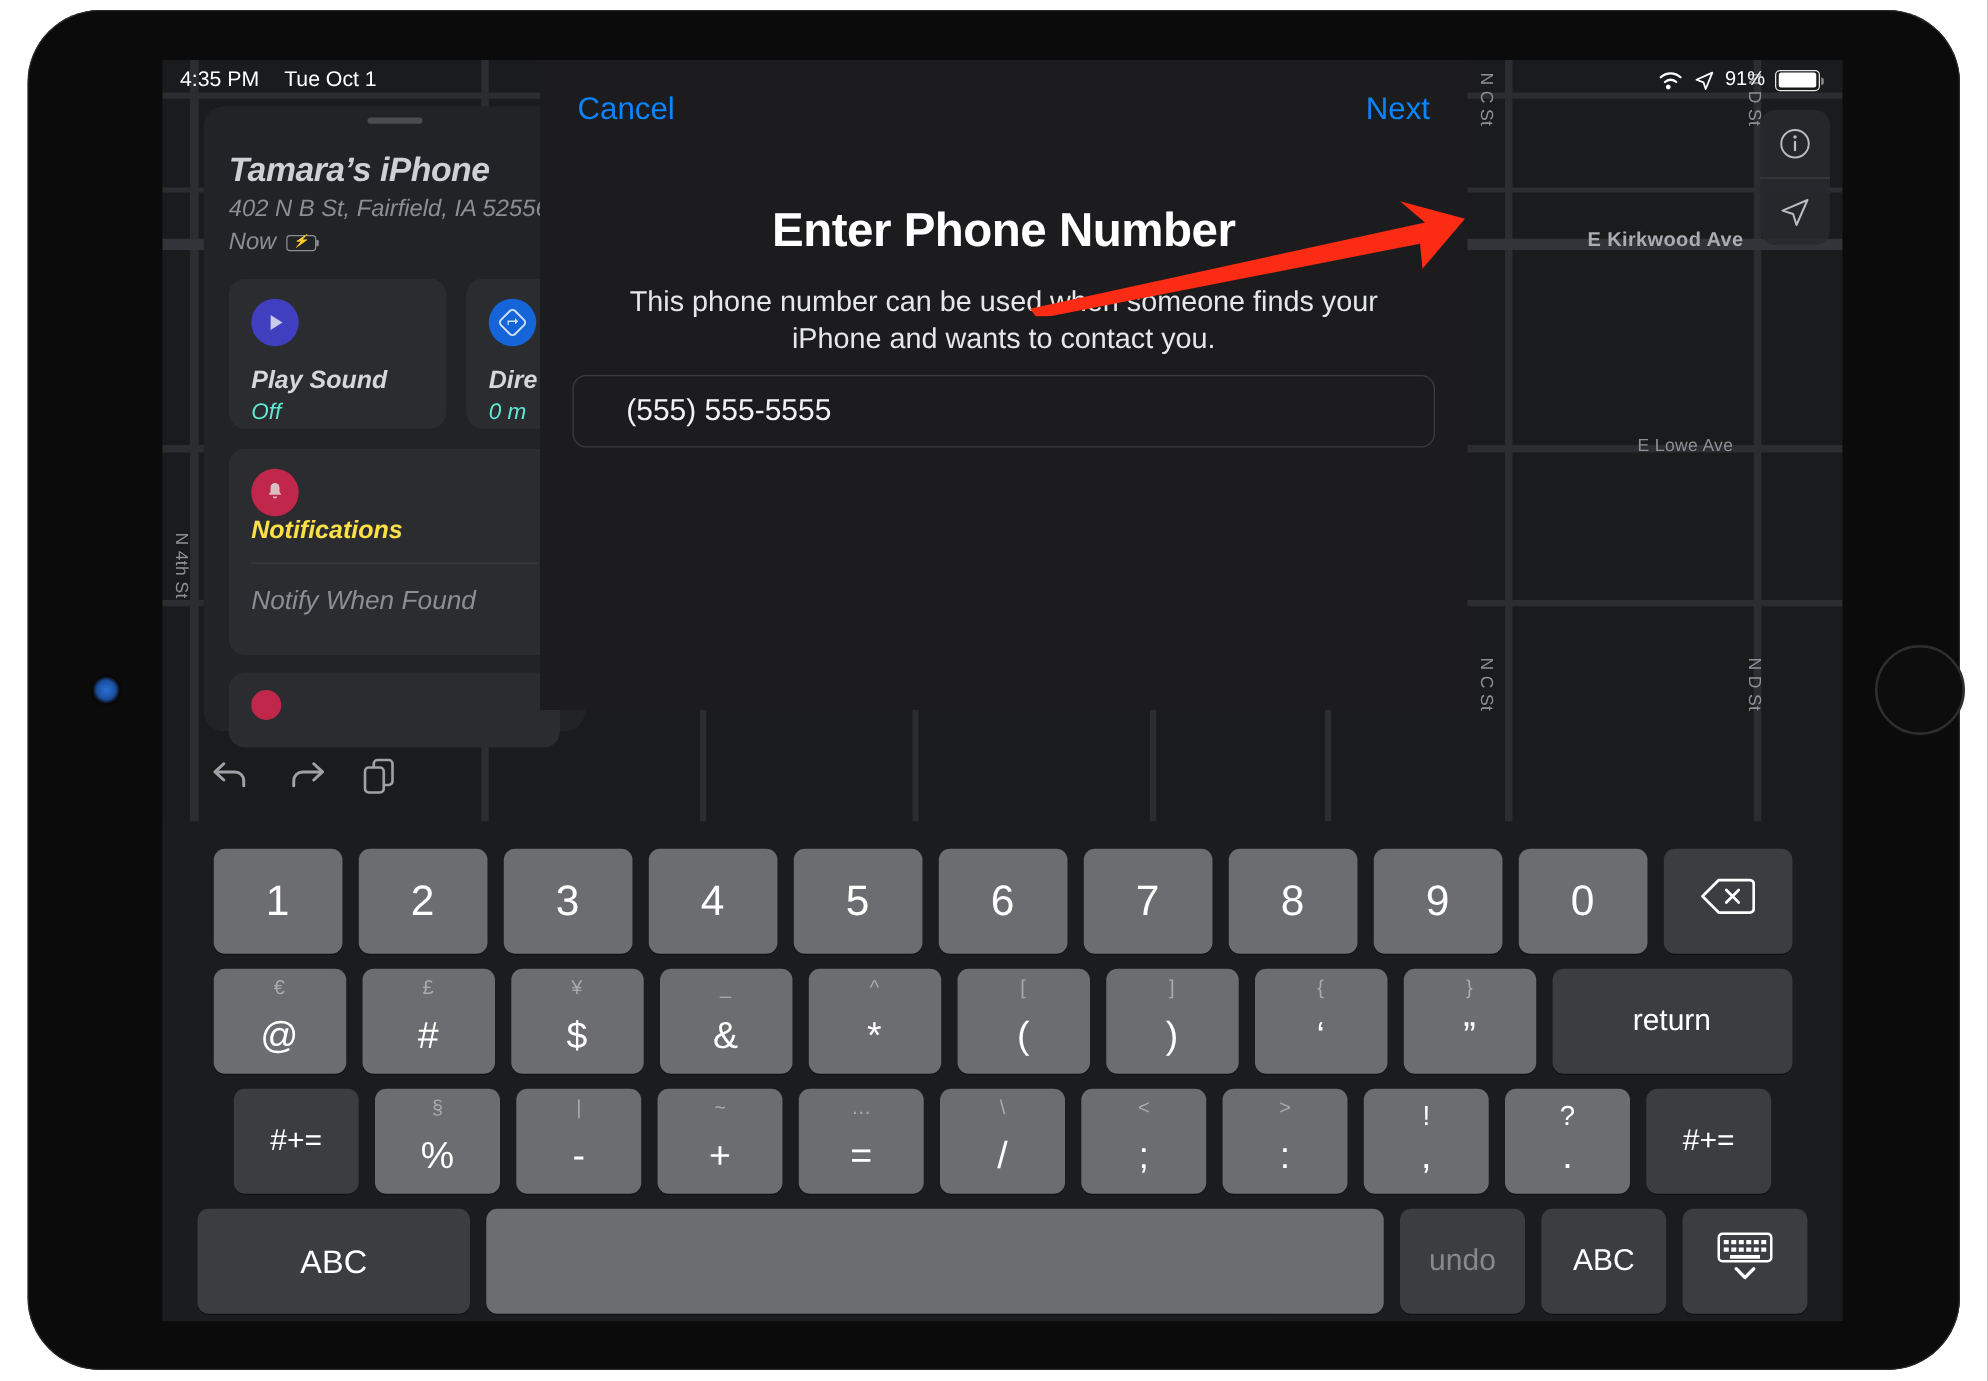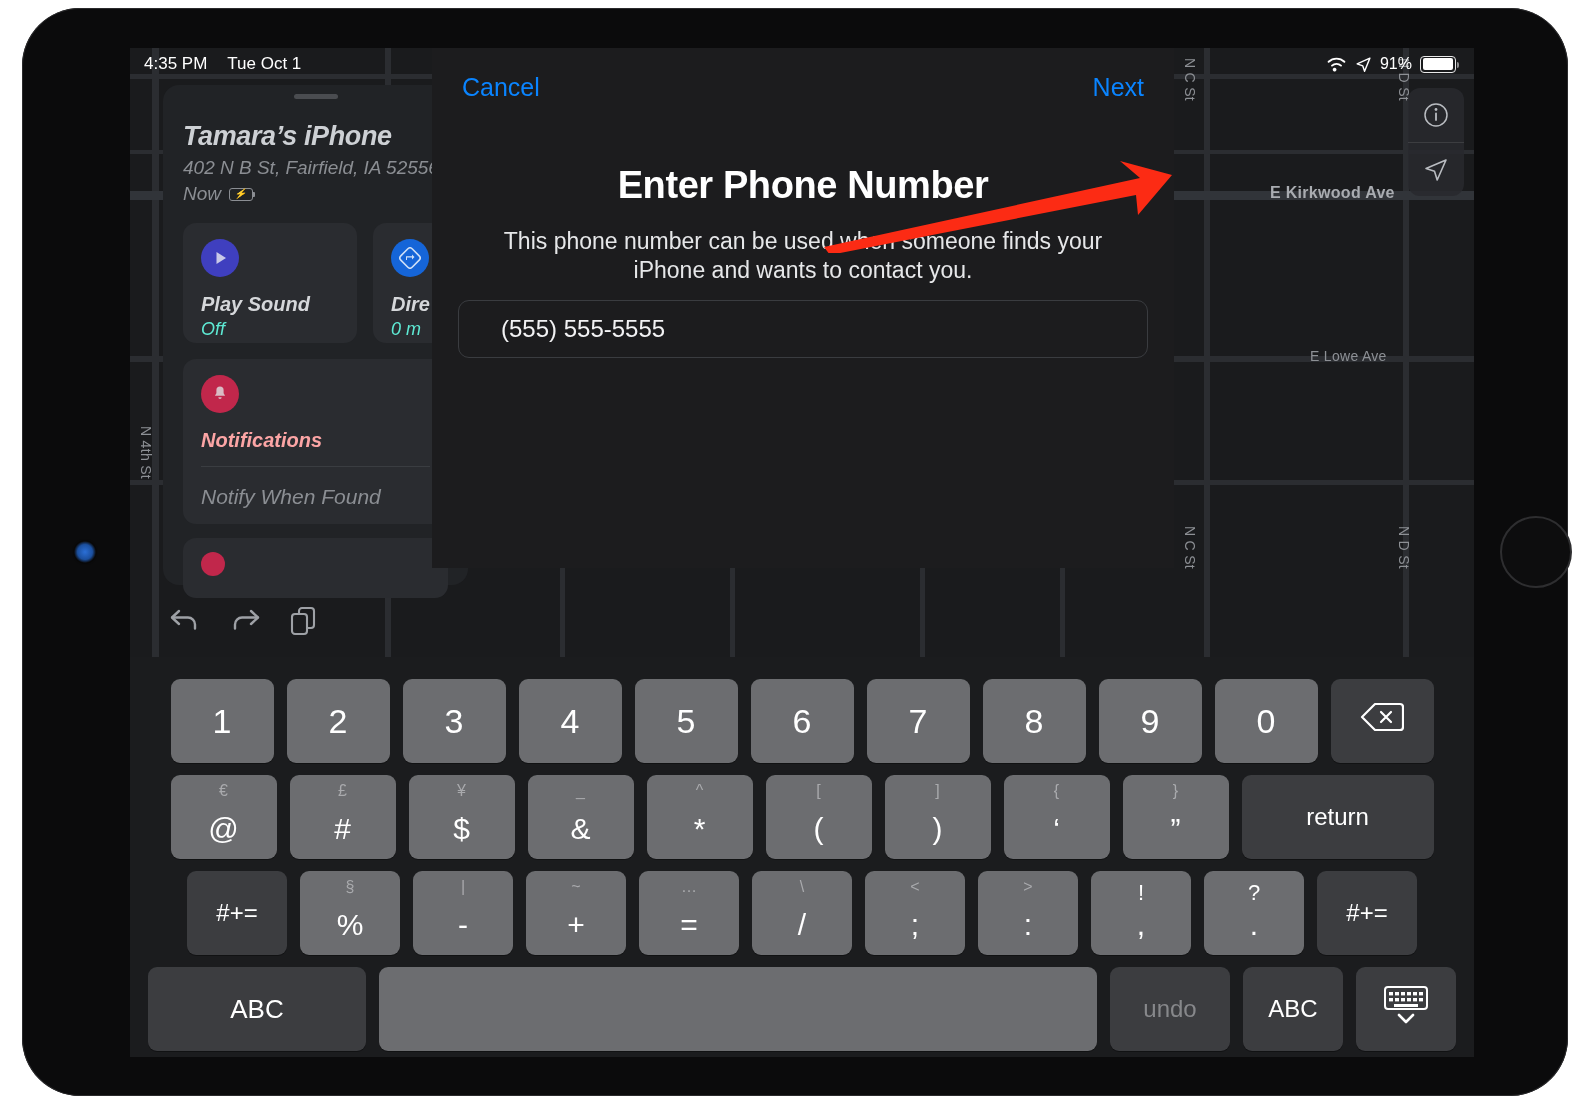--- a/index.html
+++ b/index.html
@@ -122,21 +122,21 @@
     width: 38px; height: 38px; border-radius: 50%;
     display: flex; align-items: center; justify-content: center;
   }
   .card-title { color: #d5d7da; font-size: 20px; font-weight: bold; margin-top: 16px; }
   .card-sub { color: #5eead4; font-size: 18px; margin-top: 3px; }
 
   #notif-card {
     margin-top: 16px; background: #2a2c30; border-radius: 13px;
     width: 100%; padding: 16px 18px 0 18px; height: 165px;
   }
-  #notif-title { color: #fca5a5; font-size: 20px; font-weight: bold; margin-top: 16px; }
+  #notif-title { color: #fde047; font-size: 20px; font-weight: bold; }
   #notif-divider { height: 1px; background: #3a3d41; margin-top: 14px; }
   #notif-row { color: #8b8e93; font-size: 21px; padding-top: 18px; }
   #notif-card2 {
     margin-top: 14px; background: #2a2c30; border-radius: 13px;
     width: 100%; height: 60px; padding: 14px 18px;
   }
 
   
   #modal {
     position: absolute; left: 302px; top: 0; width: 742px; height: 520px;
@@ -200,21 +200,21 @@
   .key.label { font-size: 24px; }
   .key.dim { color: #87888b; }
   #row1 .key { width: 103px; }
   #row1 .key.back { width: 103px; }
   #row2 .key { width: 106px; }
   #row2 .key.return { width: 192px; font-size: 24px; }
   #row3 .key { width: 100px; }
   #row3 .key.sym { width: 100px; }
   #row4 .key.abc-left { width: 218px; font-size: 26px; }
   #row4 .key.space { width: 718px; }
-  #row4 .key.undo { width: 120px; font-size: 24px; text-align: right; }
+  #row4 .key.undo { width: 100px; font-size: 24px; text-align: right; }
   #row4 .key.abc-right { width: 100px; font-size: 24px; }
   #row4 .key.hide { width: 100px; }
 </style>
 </head>
 <body>
 
 <div id="device-frame">
 
   <div id="bezel-camera"></div>
   <div id="home-button"></div>

